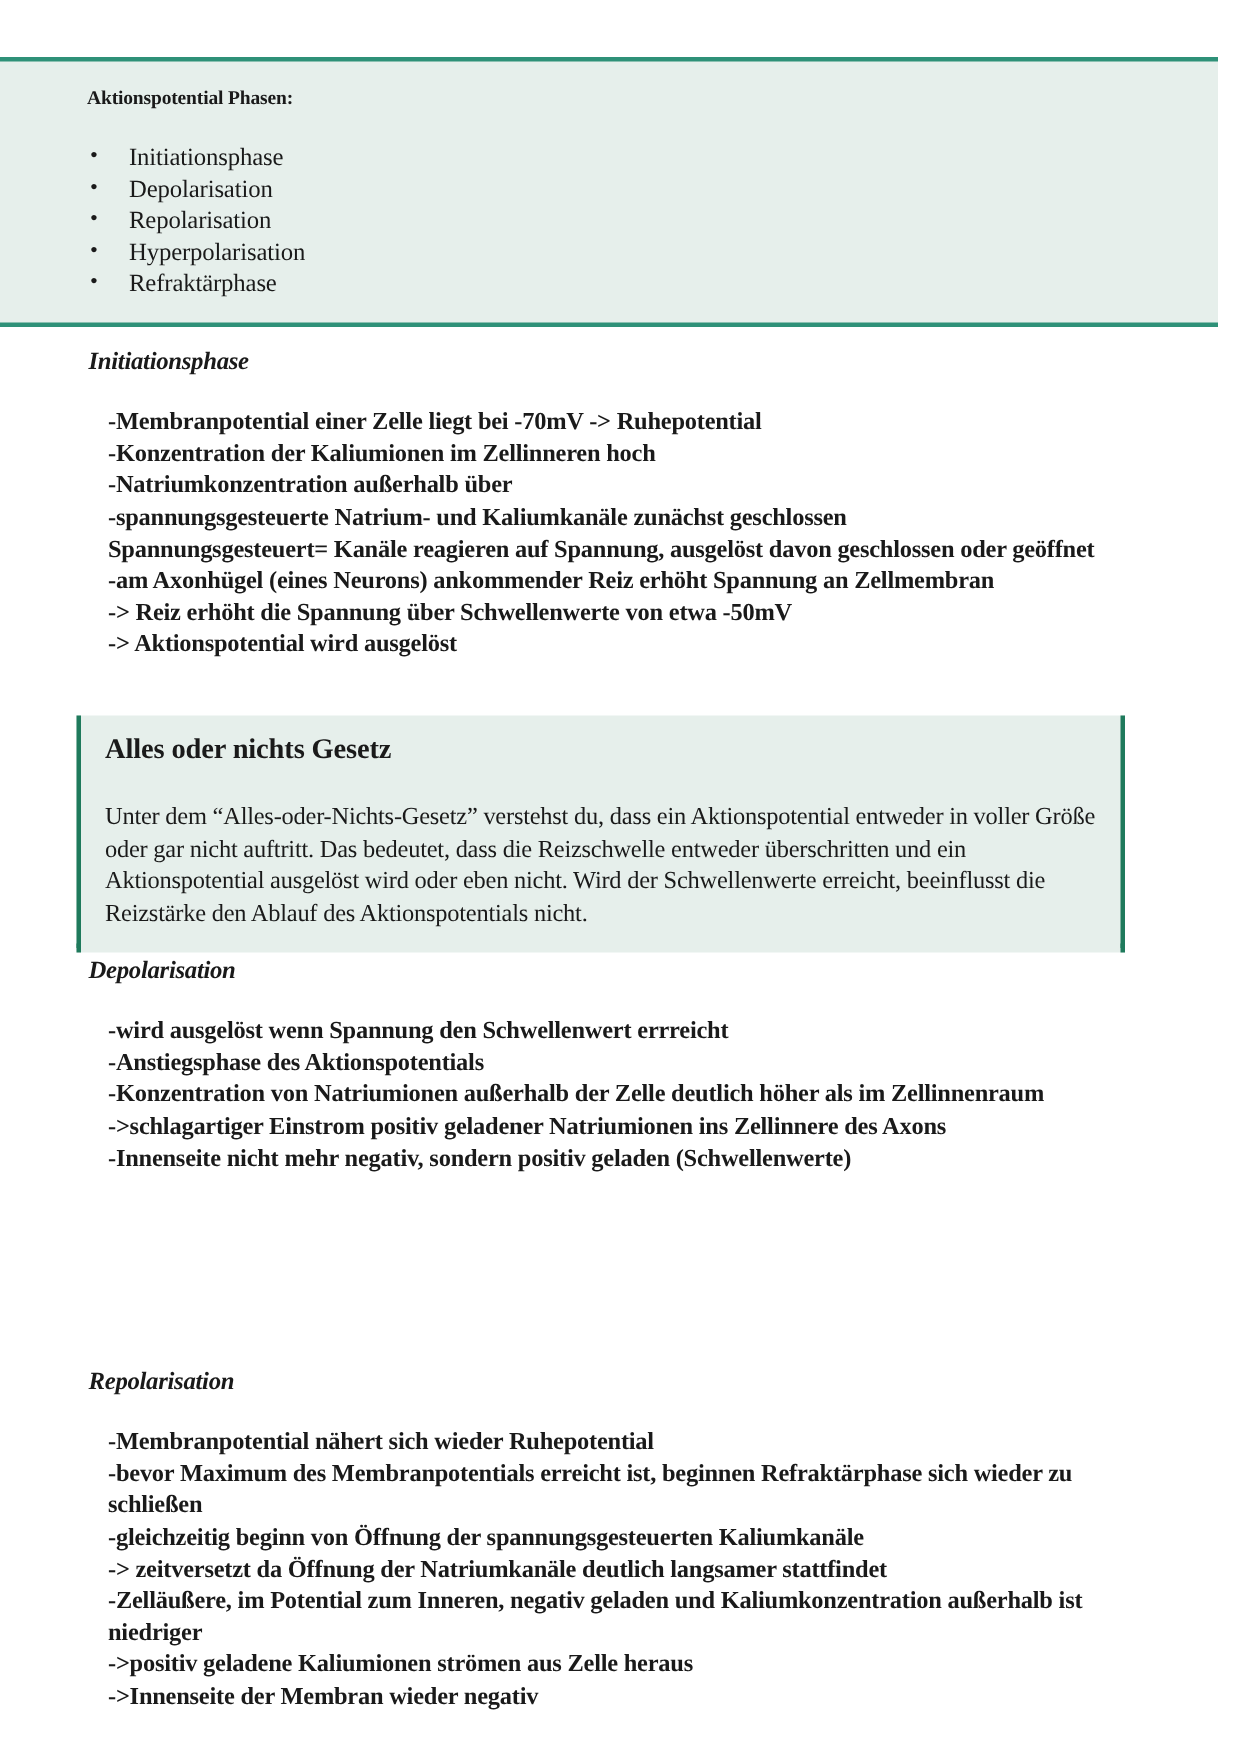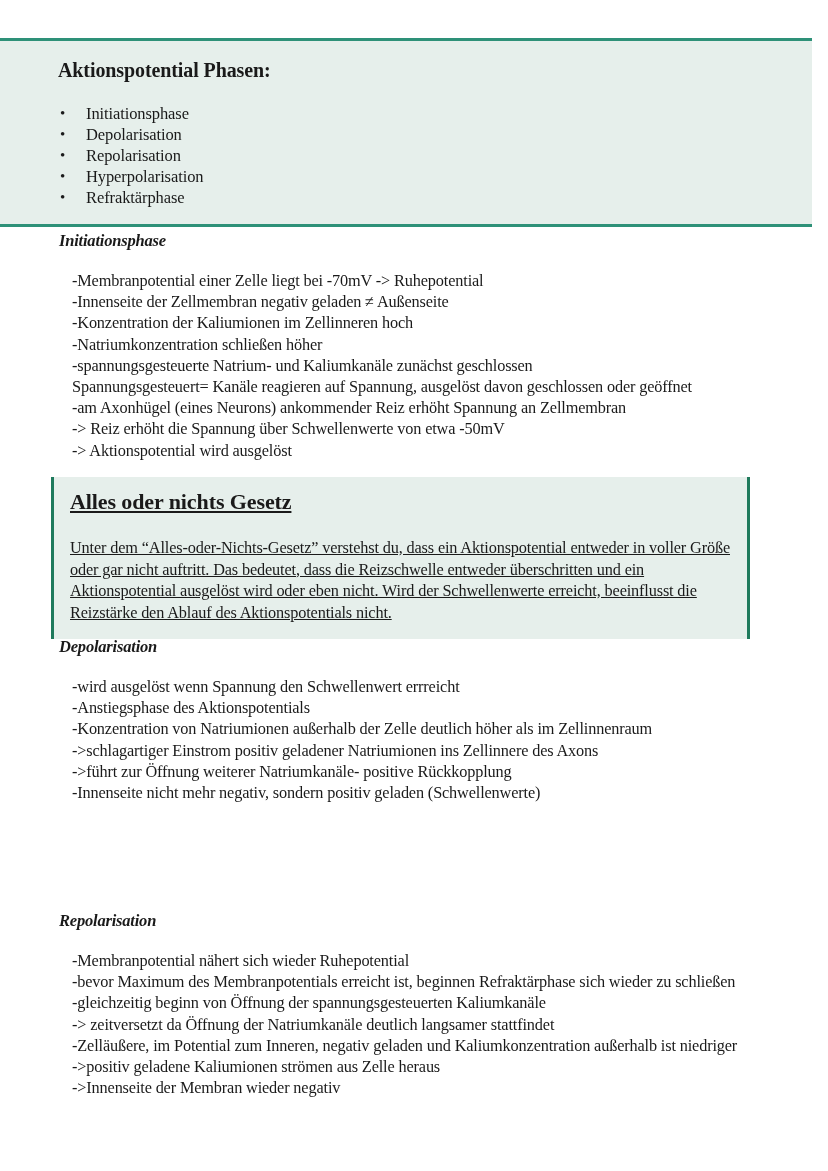--- a/index.html
+++ b/index.html
@@ -22,21 +22,21 @@
     left: 0;
     top: 38px;
     width: 812px;
     background: #e6efeb;
     border-top: 3px solid #2e9178;
     border-bottom: 3px solid #2e9178;
     box-sizing: border-box;
     padding: 16px 0 16px 0;
   }
   .phases-title {
-    font-size: 20px;
+    font-size: 13px;
     font-weight: bold;
     margin-left: 58px;
     line-height: 1.3;
     letter-spacing: -0.1px;
   }
   .phases-list {
     list-style: none;
     margin: 0;
     padding: 0;
     margin-top: 20px;
@@ -69,20 +69,21 @@
     font-style: italic;
     margin-left: 59px;
     letter-spacing: -0.2px;
   }
   .section-body {
     margin-top: 19px;
     margin-left: 72px;
     font-size: 16.3px;
     line-height: 21.2px;
     letter-spacing: -0.15px;
+    font-weight: bold;
   }
   .section-body .line {
     white-space: pre-wrap;
   }
   .section-body .line em {
     font-style: italic;
   }
 
   
   .callout {
@@ -90,31 +91,29 @@
     left: 51px;
     top: 477px;
     width: 699px;
     background: #e6efeb;
     border-left: 3px solid #1f7a5c;
     border-right: 3px solid #1f7a5c;
     box-sizing: border-box;
     padding: 12px 16px 16px 16px;
   }
   .callout-title {
-    font-size: 22px;
+    font-size: 19px;
     font-weight: bold;
     letter-spacing: -0.1px;
-    text-decoration: underline;
   }
   .callout-text {
     margin-top: 22px;
     font-size: 16.3px;
     line-height: 21.5px;
     letter-spacing: -0.15px;
-    text-decoration: underline;
   }
   .callout-dot {
     position: absolute;
     width: 3px;
     height: 3px;
     background: #1f7a5c;
     top: 629px;
   }
   .callout-dot.left  { left: 51px; }
   .callout-dot.right { left: 747px; }
@@ -145,23 +144,22 @@
       <span class="bullet">•</span>
       <span>Refraktärphase</span>
     </li>
   </ul>
 </div>
 
 <div class="section" style="top:231px;">
   <div class="section-heading">Initiationsphase</div>
   <div class="section-body">
     <div class="line">-Membranpotential einer Zelle liegt bei -70mV -&gt; Ruhepotential</div>
-    <div class="line">-Innenseite der Zellmembran negativ geladen ≠ Außenseite</div>
     <div class="line">-Konzentration der Kaliumionen im Zellinneren hoch</div>
-    <div class="line">-Natriumkonzentration schließen höher</div>
+    <div class="line">-Natriumkonzentration außerhalb über</div>
     <div class="line">-spannungsgesteuerte Natrium- und Kaliumkanäle zunächst geschlossen</div>
     <div class="line">Spannungsgesteuert= Kanäle reagieren auf Spannung, ausgelöst davon geschlossen oder geöffnet</div>
     <div class="line">-am Axonhügel (eines Neurons) ankommender Reiz erhöht Spannung an Zellmembran</div>
     <div class="line">-&gt; Reiz erhöht die Spannung über Schwellenwerte von etwa -50mV</div>
     <div class="line">-&gt; Aktionspotential wird ausgelöst</div>
   </div>
 </div>
 
 <div class="callout">
   <div class="callout-title">Alles oder nichts Gesetz</div>
@@ -170,21 +168,20 @@
 <div class="callout-dot left"></div>
 <div class="callout-dot right"></div>
 
 <div class="section" style="top:637px;">
   <div class="section-heading">Depolarisation</div>
   <div class="section-body">
     <div class="line">-wird ausgelöst wenn Spannung den Schwellenwert errreicht</div>
     <div class="line">-Anstiegsphase des Aktionspotentials</div>
     <div class="line">-Konzentration von Natriumionen außerhalb der Zelle deutlich höher als im Zellinnenraum</div>
     <div class="line">-&gt;schlagartiger Einstrom positiv geladener Natriumionen ins Zellinnere des Axons</div>
-    <div class="line">-&gt;führt zur Öffnung weiterer Natriumkanäle- positive Rückkopplung</div>
     <div class="line">-Innenseite nicht mehr negativ, sondern positiv geladen (Schwellenwerte)</div>
   </div>
 </div>
 
 <div class="section" style="top:911px;">
   <div class="section-heading">Repolarisation</div>
   <div class="section-body" style="margin-right:78px;">
     <div class="line">-Membranpotential nähert sich wieder Ruhepotential</div>
     <div class="line">-bevor Maximum des Membranpotentials erreicht ist, beginnen Refraktärphase sich wieder zu schließen</div>
     <div class="line">-gleichzeitig beginn von Öffnung der spannungsgesteuerten Kaliumkanäle</div>

